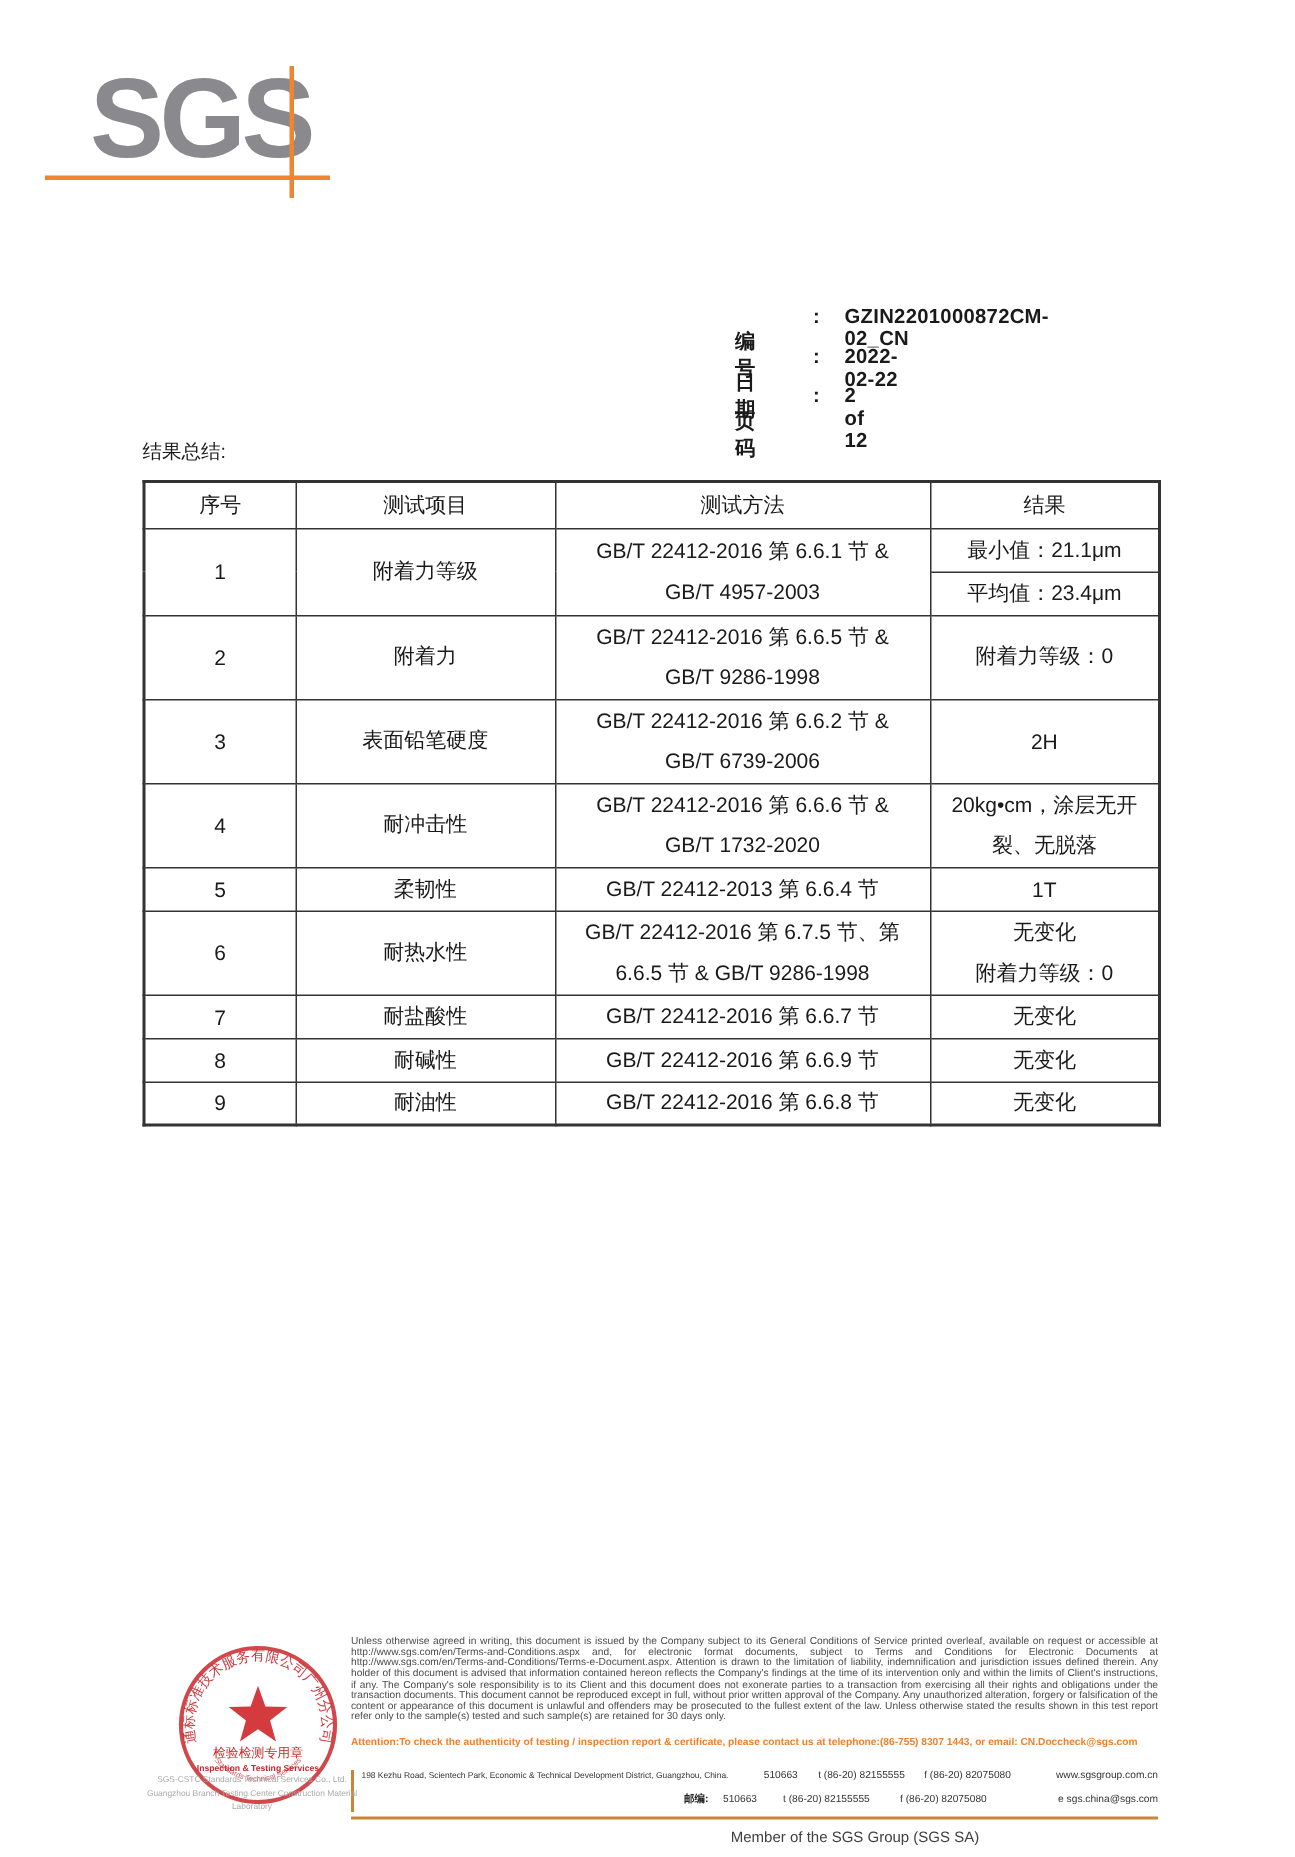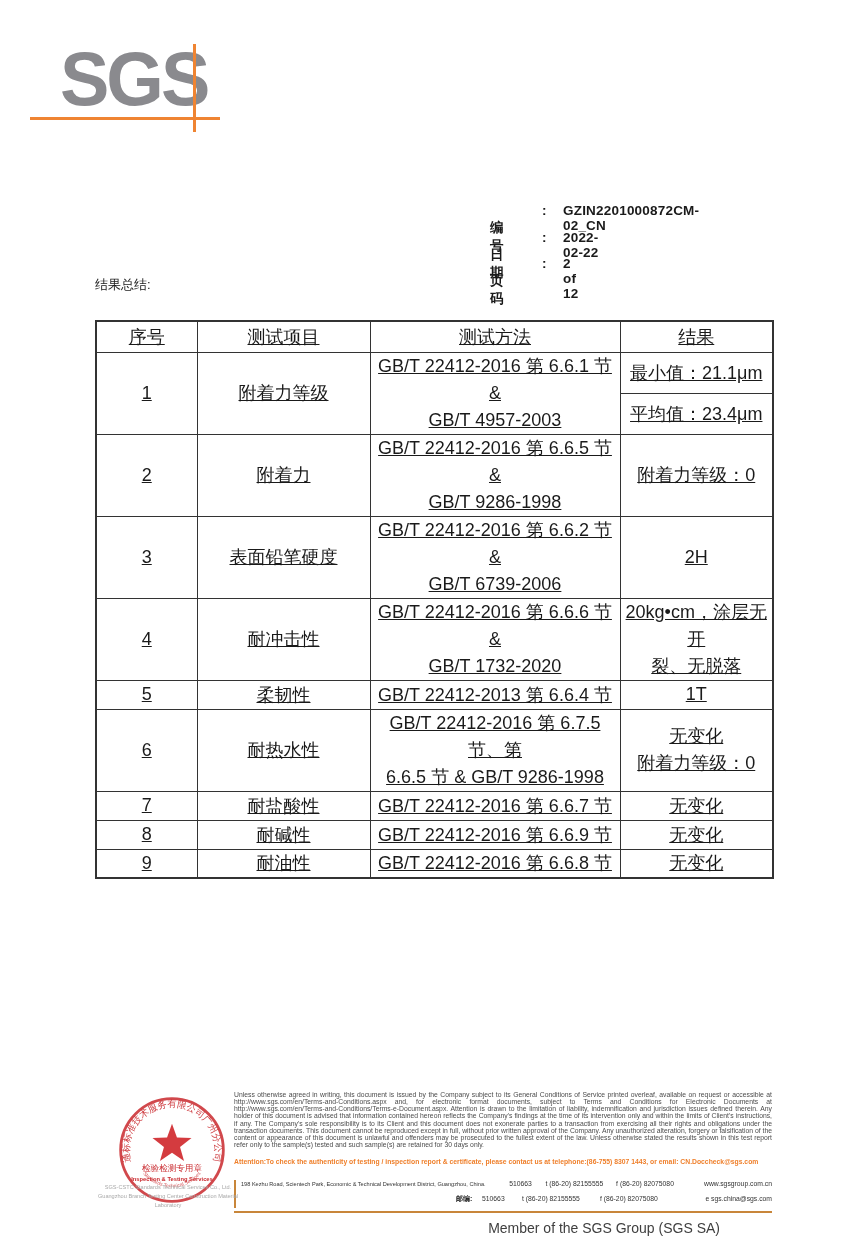--- a/index.html
+++ b/index.html
@@ -23,29 +23,28 @@
   .report-title {
     position:absolute; left:330px; top:163px; width:205px;
     text-align:center; font-size:26px; font-weight:bold; letter-spacing:2px;
   }
   .hdr-field { position:absolute; left:490px; height:20px; font-size:13.5px; }
   .hdr-label { position:absolute; left:0; top:16px; font-weight:bold; }
   .hdr-sep   { position:absolute; left:52px; top:0; font-weight:bold; }
   .hdr-value { position:absolute; left:73px; top:0; font-weight:bold; letter-spacing:0.2px; }
 
   
-  .summary-label { position:absolute; left:95px; top:276px; font-size:13px; }
+  .summary-label { position:absolute; left:95px; top:292px; font-size:13px; }
 
   
   .result-table {
     position:absolute; left:95px; top:320px; width:677px;
     border-collapse:collapse; table-layout:fixed;
     border:2px solid #333333;
-    font-size:18px;
-    text-decoration:underline;
+    font-size:14px;
   }
   .result-table td, .result-table th {
     border:1.5px solid #333333;
     text-align:center; vertical-align:middle;
     font-weight:normal; padding:0 3px;
     overflow:hidden;
   }
   tr.rh  { height:31px; }
   tr.r1  { height:29px; }
   tr.r2  { height:56px; }
@@ -76,21 +75,21 @@
   .addr-en   { flex:1; font-size:5.6px; color:#333; }
   .addr-cn   { flex:1; font-size:7.2px; font-weight:bold; color:#222; }
   .addr-postal-label { width:26px; font-size:7px; font-weight:bold; color:#222; }
   .addr-postal { width:40px; font-size:6.8px; color:#333; }
   .addr-tel  { width:78px; font-size:6.8px; color:#333; }
   .addr-fax  { width:76px; font-size:6.8px; color:#333; }
   .addr-net  { width:96px; font-size:6.8px; color:#333; text-align:right; }
   .footer-rule { position:absolute; left:234px; top:1211px; width:538px; height:2px; background:#c8863a; }
   .member-line {
     position:absolute; left:420px; top:1220px; width:300px;
-    text-align:right; font-size:14px; color:#3f3f3f;
+    text-align:center; font-size:10px; color:#3f3f3f;
   }
 </style>
 </head>
 <body>
 
 <div class="page">
 
   <div class="logo-wrap">
     <div class="logo-text">SGS</div>
     <div class="logo-hline"></div>

